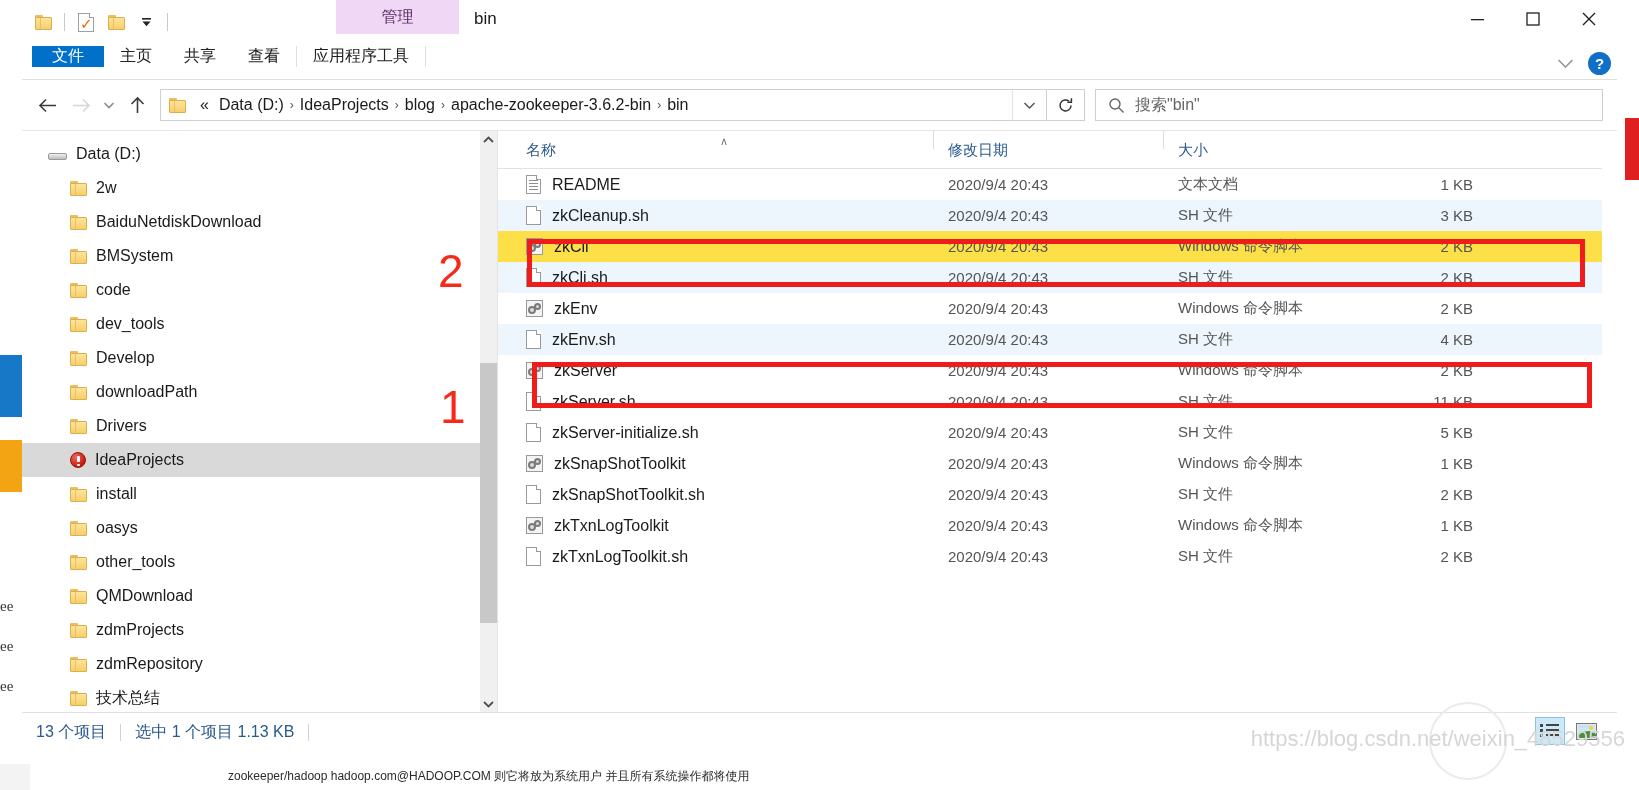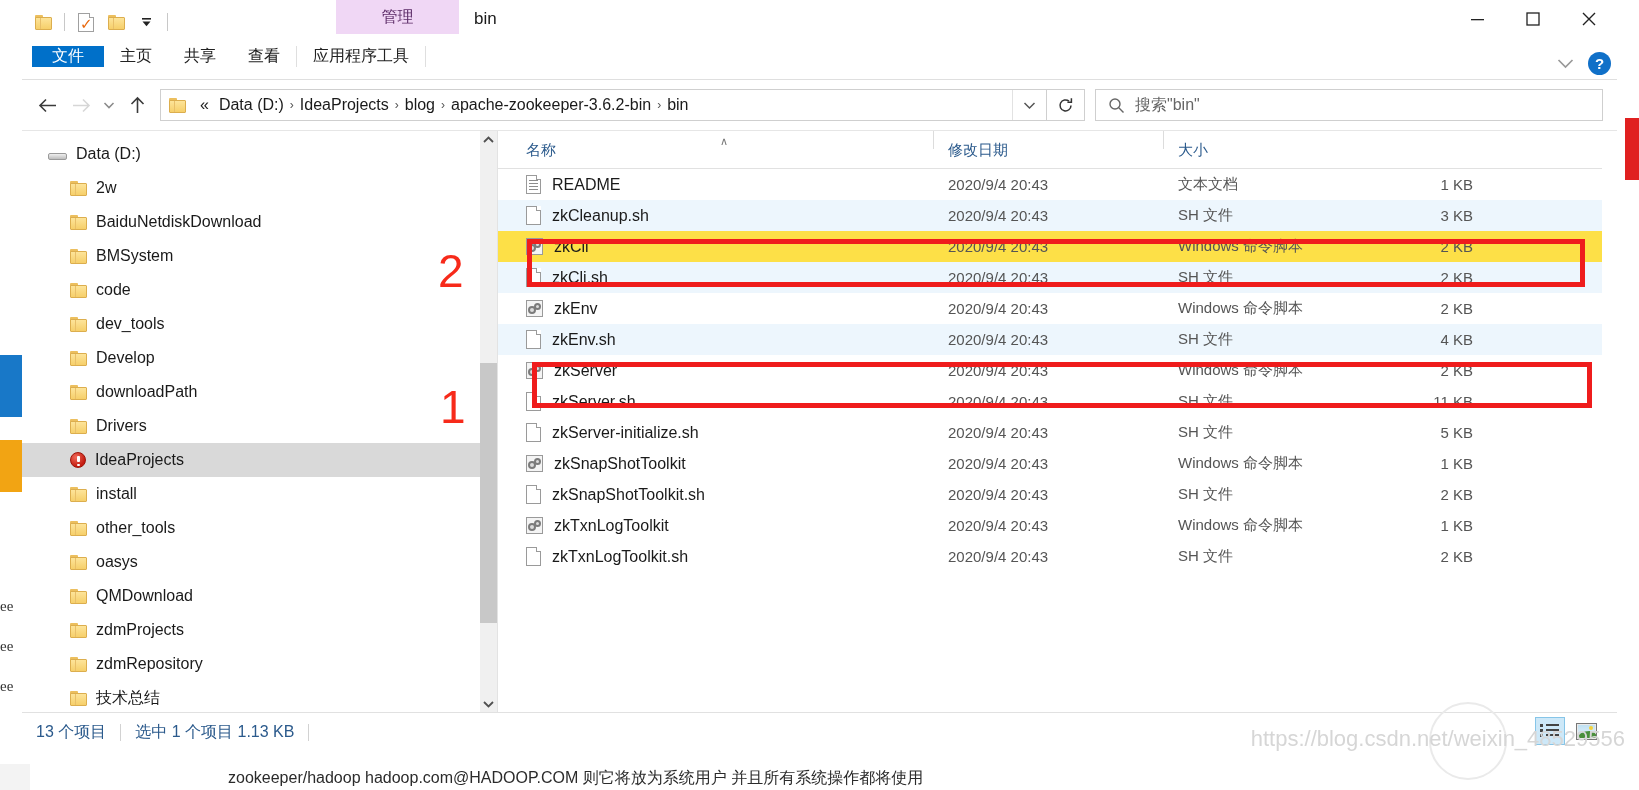--- a/index.html
+++ b/index.html
@@ -31,21 +31,21 @@
   .bg-right-red {
     position: absolute; right: 0; top: 118px; width: 14px; height: 62px;
     background: #e02020;
   }
   .bg-bottom-strip {
     position: absolute; left: 0; bottom: 0; width: 100%; height: 28px;
     background: #ffffff; overflow: hidden;
   }
   .bg-bottom-text {
     position: absolute; left: 228px; top: 6px;
-    font-size: 16px; color: #2b2b2b; white-space: nowrap;
+    font-size: 12px; color: #2b2b2b; white-space: nowrap;
     font-family: "Liberation Sans", sans-serif;
   }
   .bg-taskbar-frag {
     position:absolute; left:0; bottom:0; width: 30px; height: 26px;
     background:#f3f3f3;
   }
 
   
   #explorer {
     position: absolute; left: 22px; top: 0; width: 1595px; height: 752px;
@@ -543,28 +543,28 @@
               <div class="tab"></div>
               <div class="body"></div>
             </div>
           <span>install</span>
         </div>
         <div class="tnode child">
           <div class="folder-glyph">
               <div class="tab"></div>
               <div class="body"></div>
             </div>
+          <span>oasys</span>
+        </div>
+        <div class="tnode child">
+          <div class="folder-glyph">
+              <div class="tab"></div>
+              <div class="body"></div>
+            </div>
           <span>other_tools</span>
-        </div>
-        <div class="tnode child">
-          <div class="folder-glyph">
-              <div class="tab"></div>
-              <div class="body"></div>
-            </div>
-          <span>oasys</span>
         </div>
         <div class="tnode child">
           <div class="folder-glyph">
               <div class="tab"></div>
               <div class="body"></div>
             </div>
           <span>QMDownload</span>
         </div>
         <div class="tnode child">
           <div class="folder-glyph">

